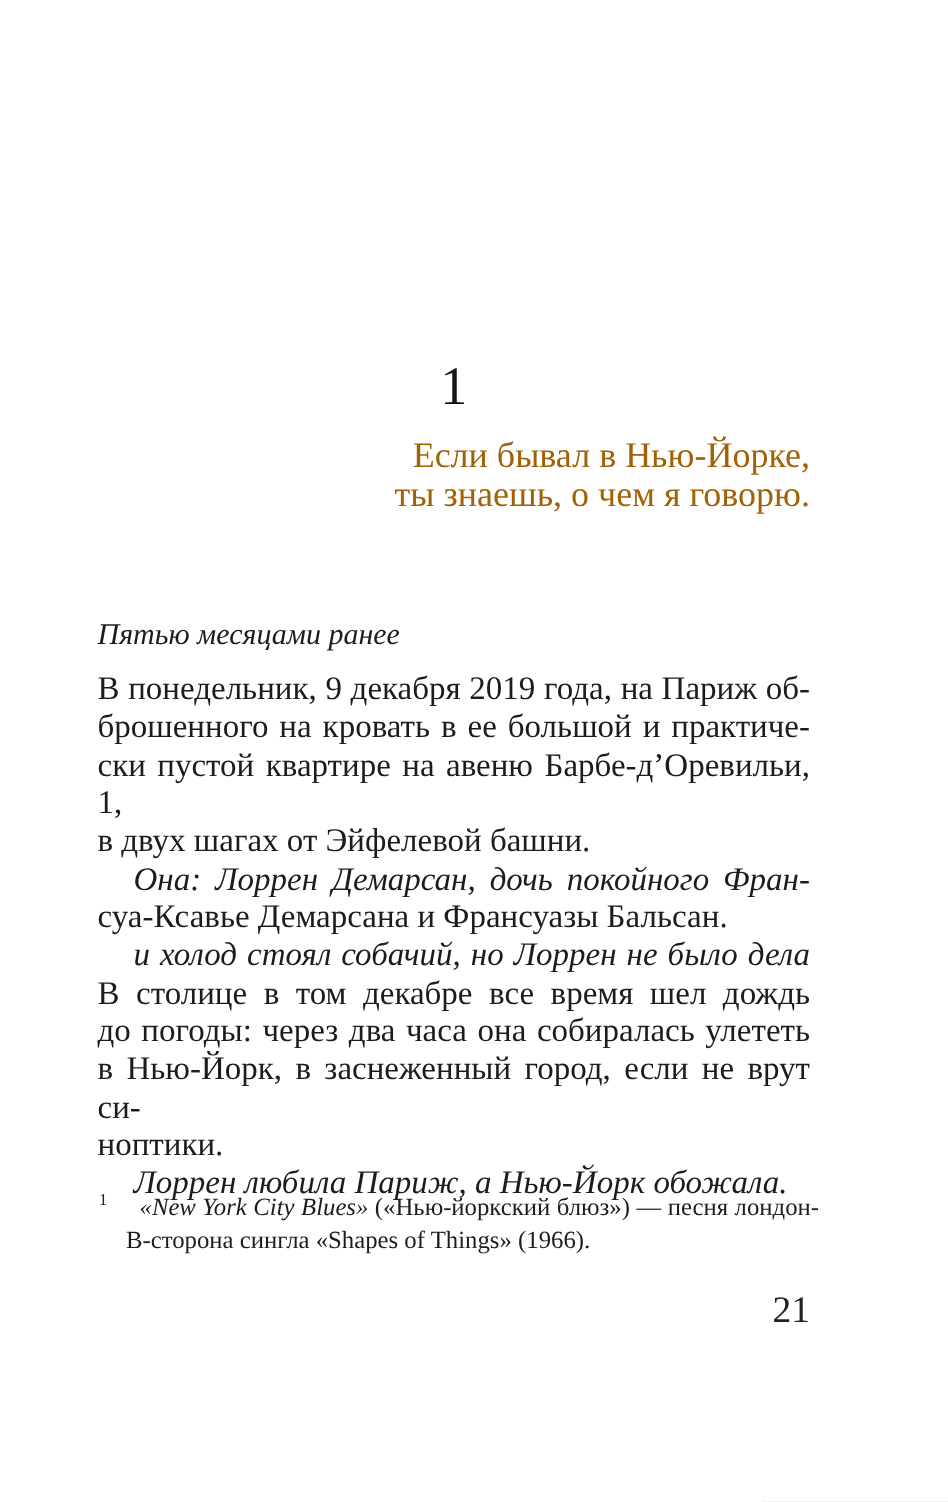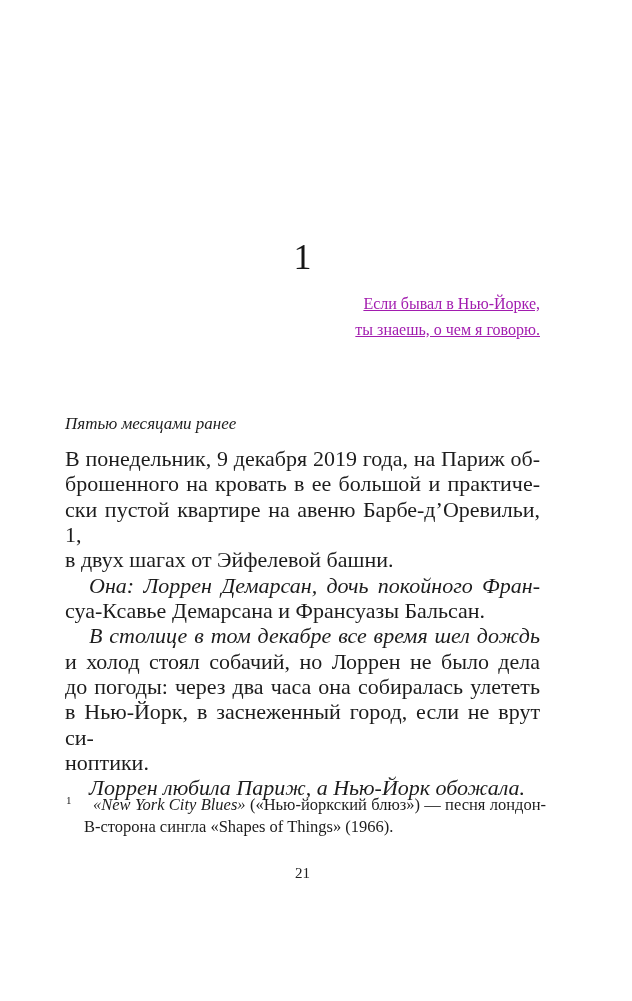--- a/index.html
+++ b/index.html
@@ -26,32 +26,32 @@
     color: #161616;
   }
 
   
   .epigraph {
     position: absolute;
     left: 65px; top: 291px;
     width: 475px;
     text-align: right;
   }
-  .ep-quote { font-size: 16px; line-height: 26px; color: #a21caf; text-decoration: underline; }
+  .ep-quote { font-size: 24px; line-height: 26px; color: #a16207; }
   .ep-quote .line { text-align: right; text-align-last: right; }
   .ep-attrib { margin-top: 2px; font-style: italic; font-size: 19px; line-height: 24px; color: #151515; }
   .fnref { font-size: 12px; line-height: 0; font-style: normal; }
 
   
   .heading {
     position: absolute;
     left: 65px; top: 411px;
     width: 475px;
     font-style: italic;
-    font-size: 17px;
+    font-size: 20px;
     line-height: 25px;
     text-align: left;
   }
 
   
   .bodytext {
     position: absolute;
     left: 65px; top: 446px;
     width: 475px;
     font-size: 22px;
@@ -78,22 +78,22 @@
   .fn-text { margin-left: 19px; }
   .fn-text .line:first-child { text-indent: 9px; }
   .fn-text .line:last-child { text-align-last: left; }
   .it { font-style: italic; }
 
   
   .pagenum {
     position: absolute;
     left: 65px; top: 861px;
     width: 475px;
-    text-align: center;
-    font-size: 15px;
+    text-align: right;
+    font-size: 25px;
     line-height: 25px;
     color: #222222;
   }
 </style>
 </head>
 <body>
 
 <div class="page">
 
   <div class="chapter">1</div>
@@ -112,22 +112,22 @@
         <div class="line">В понедельник, 9 декабря 2019 года, на Париж об-</div>
         <div class="line">брошенного на кровать в ее большой и практиче-</div>
         <div class="line">ски пустой квартире на авеню Барбе-д’Оревильи, 1,</div>
         <div class="line">в двух шагах от Эйфелевой башни.</div>
       </div>
     <div class="para indent">
         <div class="line">Она: Лоррен Демарсан, дочь покойного Фран-</div>
         <div class="line">суа-Ксавье Демарсана и Франсуазы Бальсан.</div>
       </div>
     <div class="para indent">
+        <div class="line">и холод стоял собачий, но Лоррен не было дела</div>
         <div class="line">В столице в том декабре все время шел дождь</div>
-        <div class="line">и холод стоял собачий, но Лоррен не было дела</div>
         <div class="line">до погоды: через два часа она собиралась улететь</div>
         <div class="line">в Нью-Йорк, в заснеженный город, если не врут си-</div>
         <div class="line">ноптики.</div>
       </div>
     <div class="para indent">
         <div class="line">Лоррен любила Париж, а Нью-Йорк обожала.</div>
       </div>
   </div>
 
   <div class="footnote">

